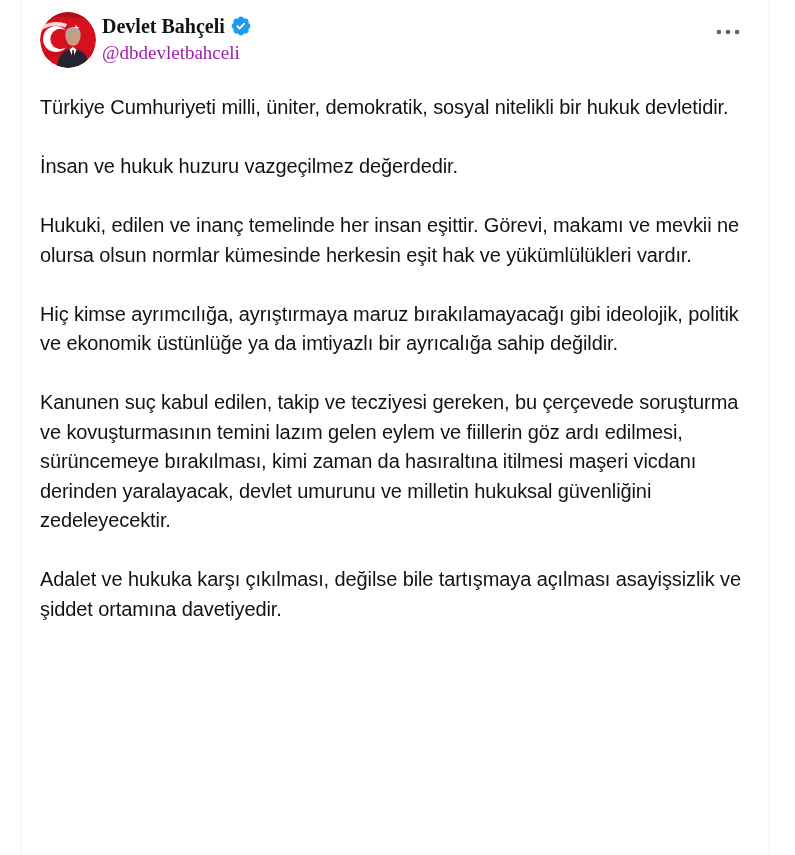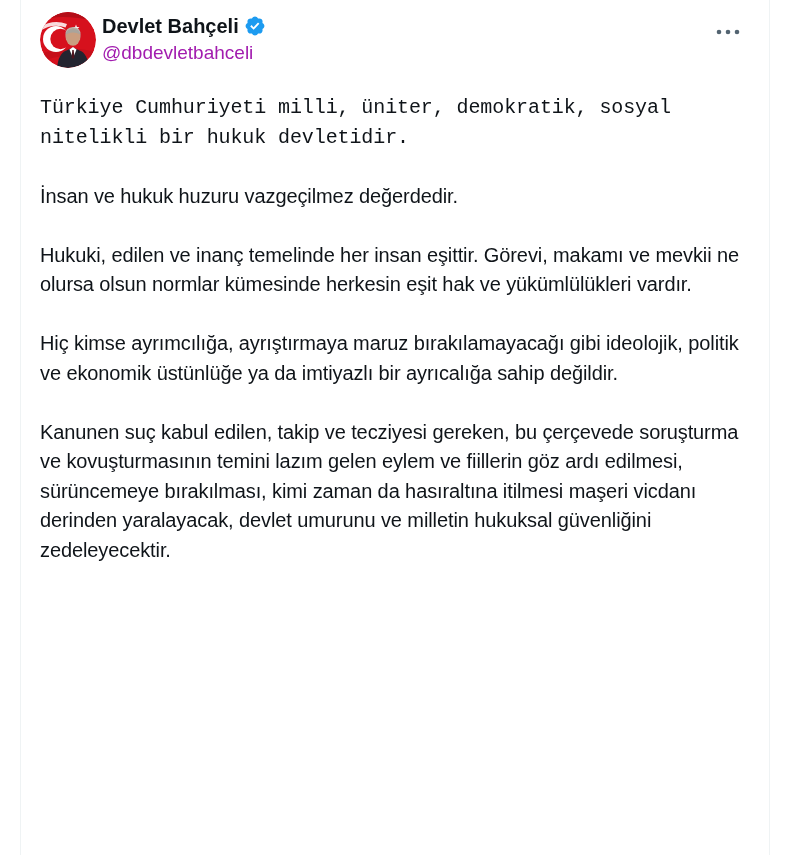--- a/index.html
+++ b/index.html
@@ -23,20 +23,21 @@
     width: 750px;
     height: 855px;
     border-left: 1px solid #eff3f4;
     border-right: 1px solid #eff3f4;
     background: #ffffff;
     padding: 12px 24px 0 19px;
   }
   .tweet-header {
     display: flex;
     align-items: flex-start;
+    font-family: Liberation Serif, serif;
   }
   .avatar {
     flex: none;
     width: 56px;
     height: 56px;
     border-radius: 50%;
     overflow: hidden;
     display: block;
     cursor: pointer;
   }
@@ -83,21 +84,21 @@
   .more-button svg { width: 26px; height: 16px; fill: #536471; }
   .tweet-body {
     margin-top: 25px;
     width: 706px;
     font-size: 20px;
     line-height: 29.5px;
     letter-spacing: -0.1px;
     color: #0f1419;
   }
   .tweet-body p { margin: 29.5px 0 0 0; }
-  .tweet-body p:first-child { margin-top: 8px; font-family: Liberation Mono, monospace; }
+  .tweet-body p:first-child { margin-top: 8px; }
 </style>
 </head>
 <body>
 
 <div class="page">
   <div class="column">
     <article class="tweet">
 
       <header class="tweet-header">
 
@@ -145,17 +146,18 @@
         </button>
 
       </header>
 
       <div class="tweet-body">
         <p>Türkiye Cumhuriyeti milli, üniter, demokratik, sosyal nitelikli bir hukuk devletidir.</p>
         <p>İnsan ve hukuk huzuru vazgeçilmez değerdedir.</p>
         <p>Hukuki, edilen ve inanç temelinde her insan eşittir. Görevi, makamı ve mevkii ne olursa olsun normlar kümesinde herkesin eşit hak ve yükümlülükleri vardır.</p>
         <p>Hiç kimse ayrımcılığa, ayrıştırmaya maruz bırakılamayacağı gibi ideolojik, politik ve ekonomik üstünlüğe ya da imtiyazlı bir ayrıcalığa sahip değildir.</p>
         <p>Kanunen suç kabul edilen, takip ve tecziyesi gereken, bu çerçevede soruşturma ve kovuşturmasının temini lazım gelen eylem ve fiillerin göz ardı edilmesi, sürüncemeye bırakılması, kimi zaman da hasıraltına itilmesi maşeri vicdanı derinden yaralayacak, devlet umurunu ve milletin hukuksal güvenliğini zedeleyecektir.</p>
+        <p>Adalet ve hukuka karşı çıkılması, değilse bile tartışmaya açılması asayişsizlik ve şiddet ortamına davetiyedir.</p>
       </div>
 
     </article>
   </div>
 </div>
 
 </body></html>

